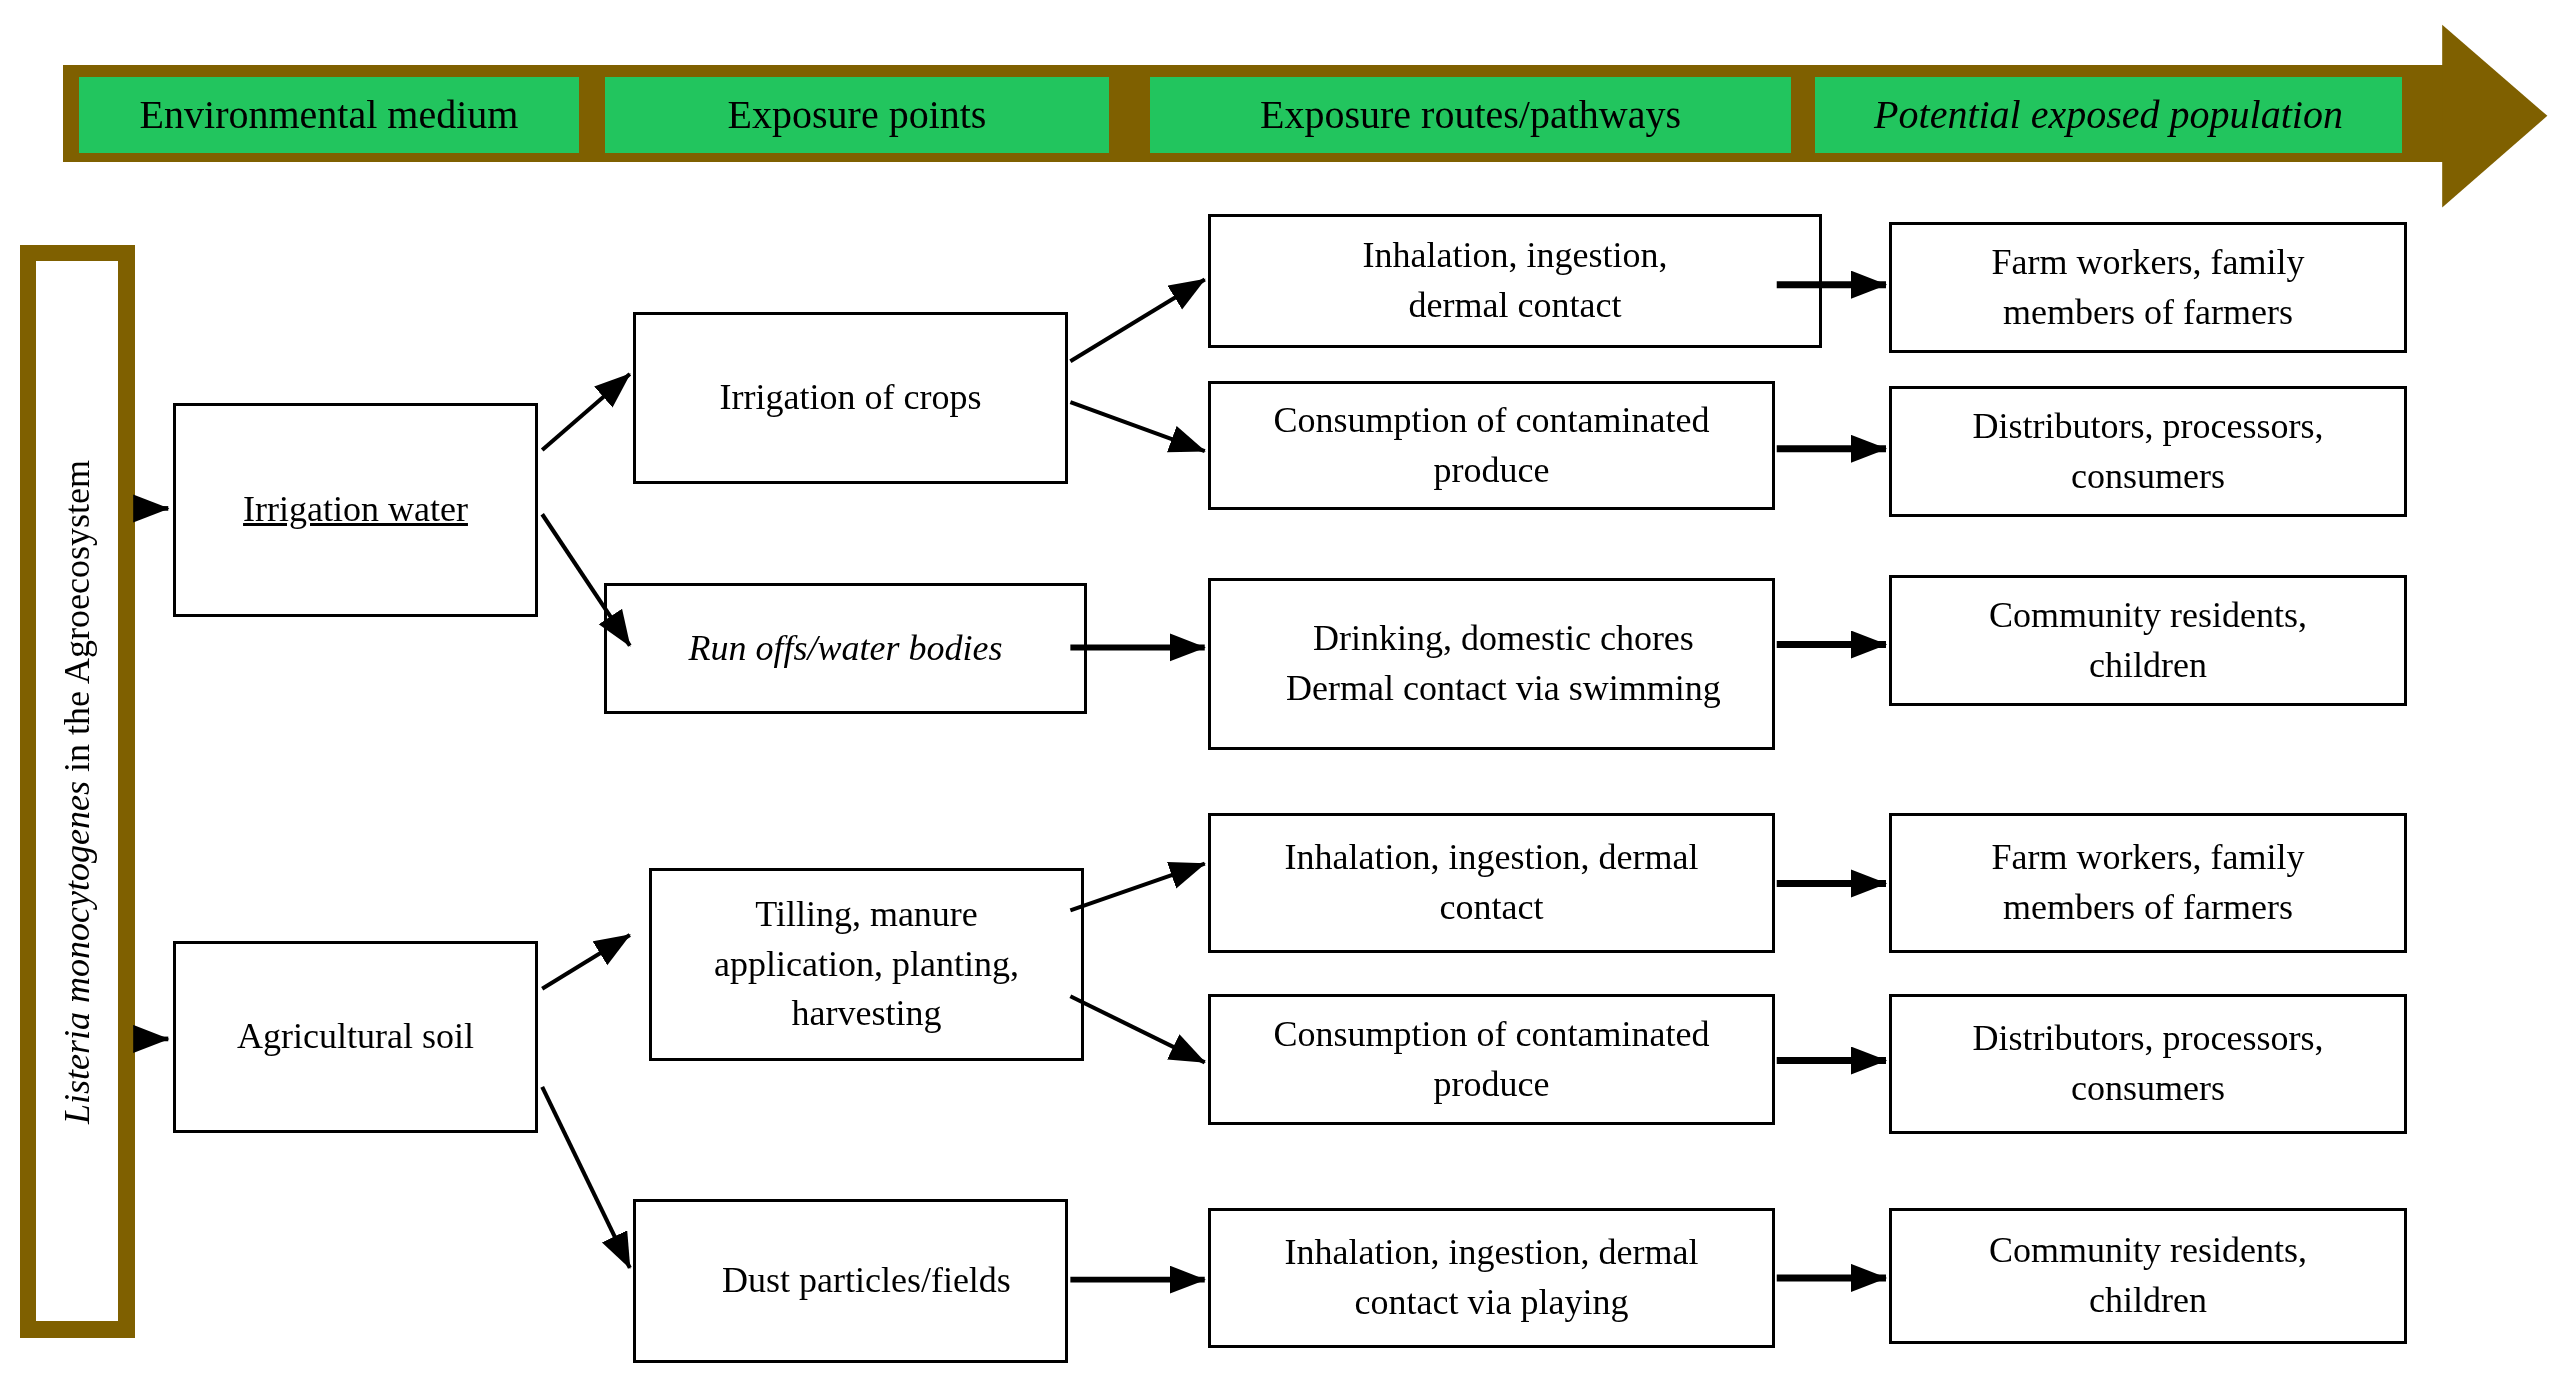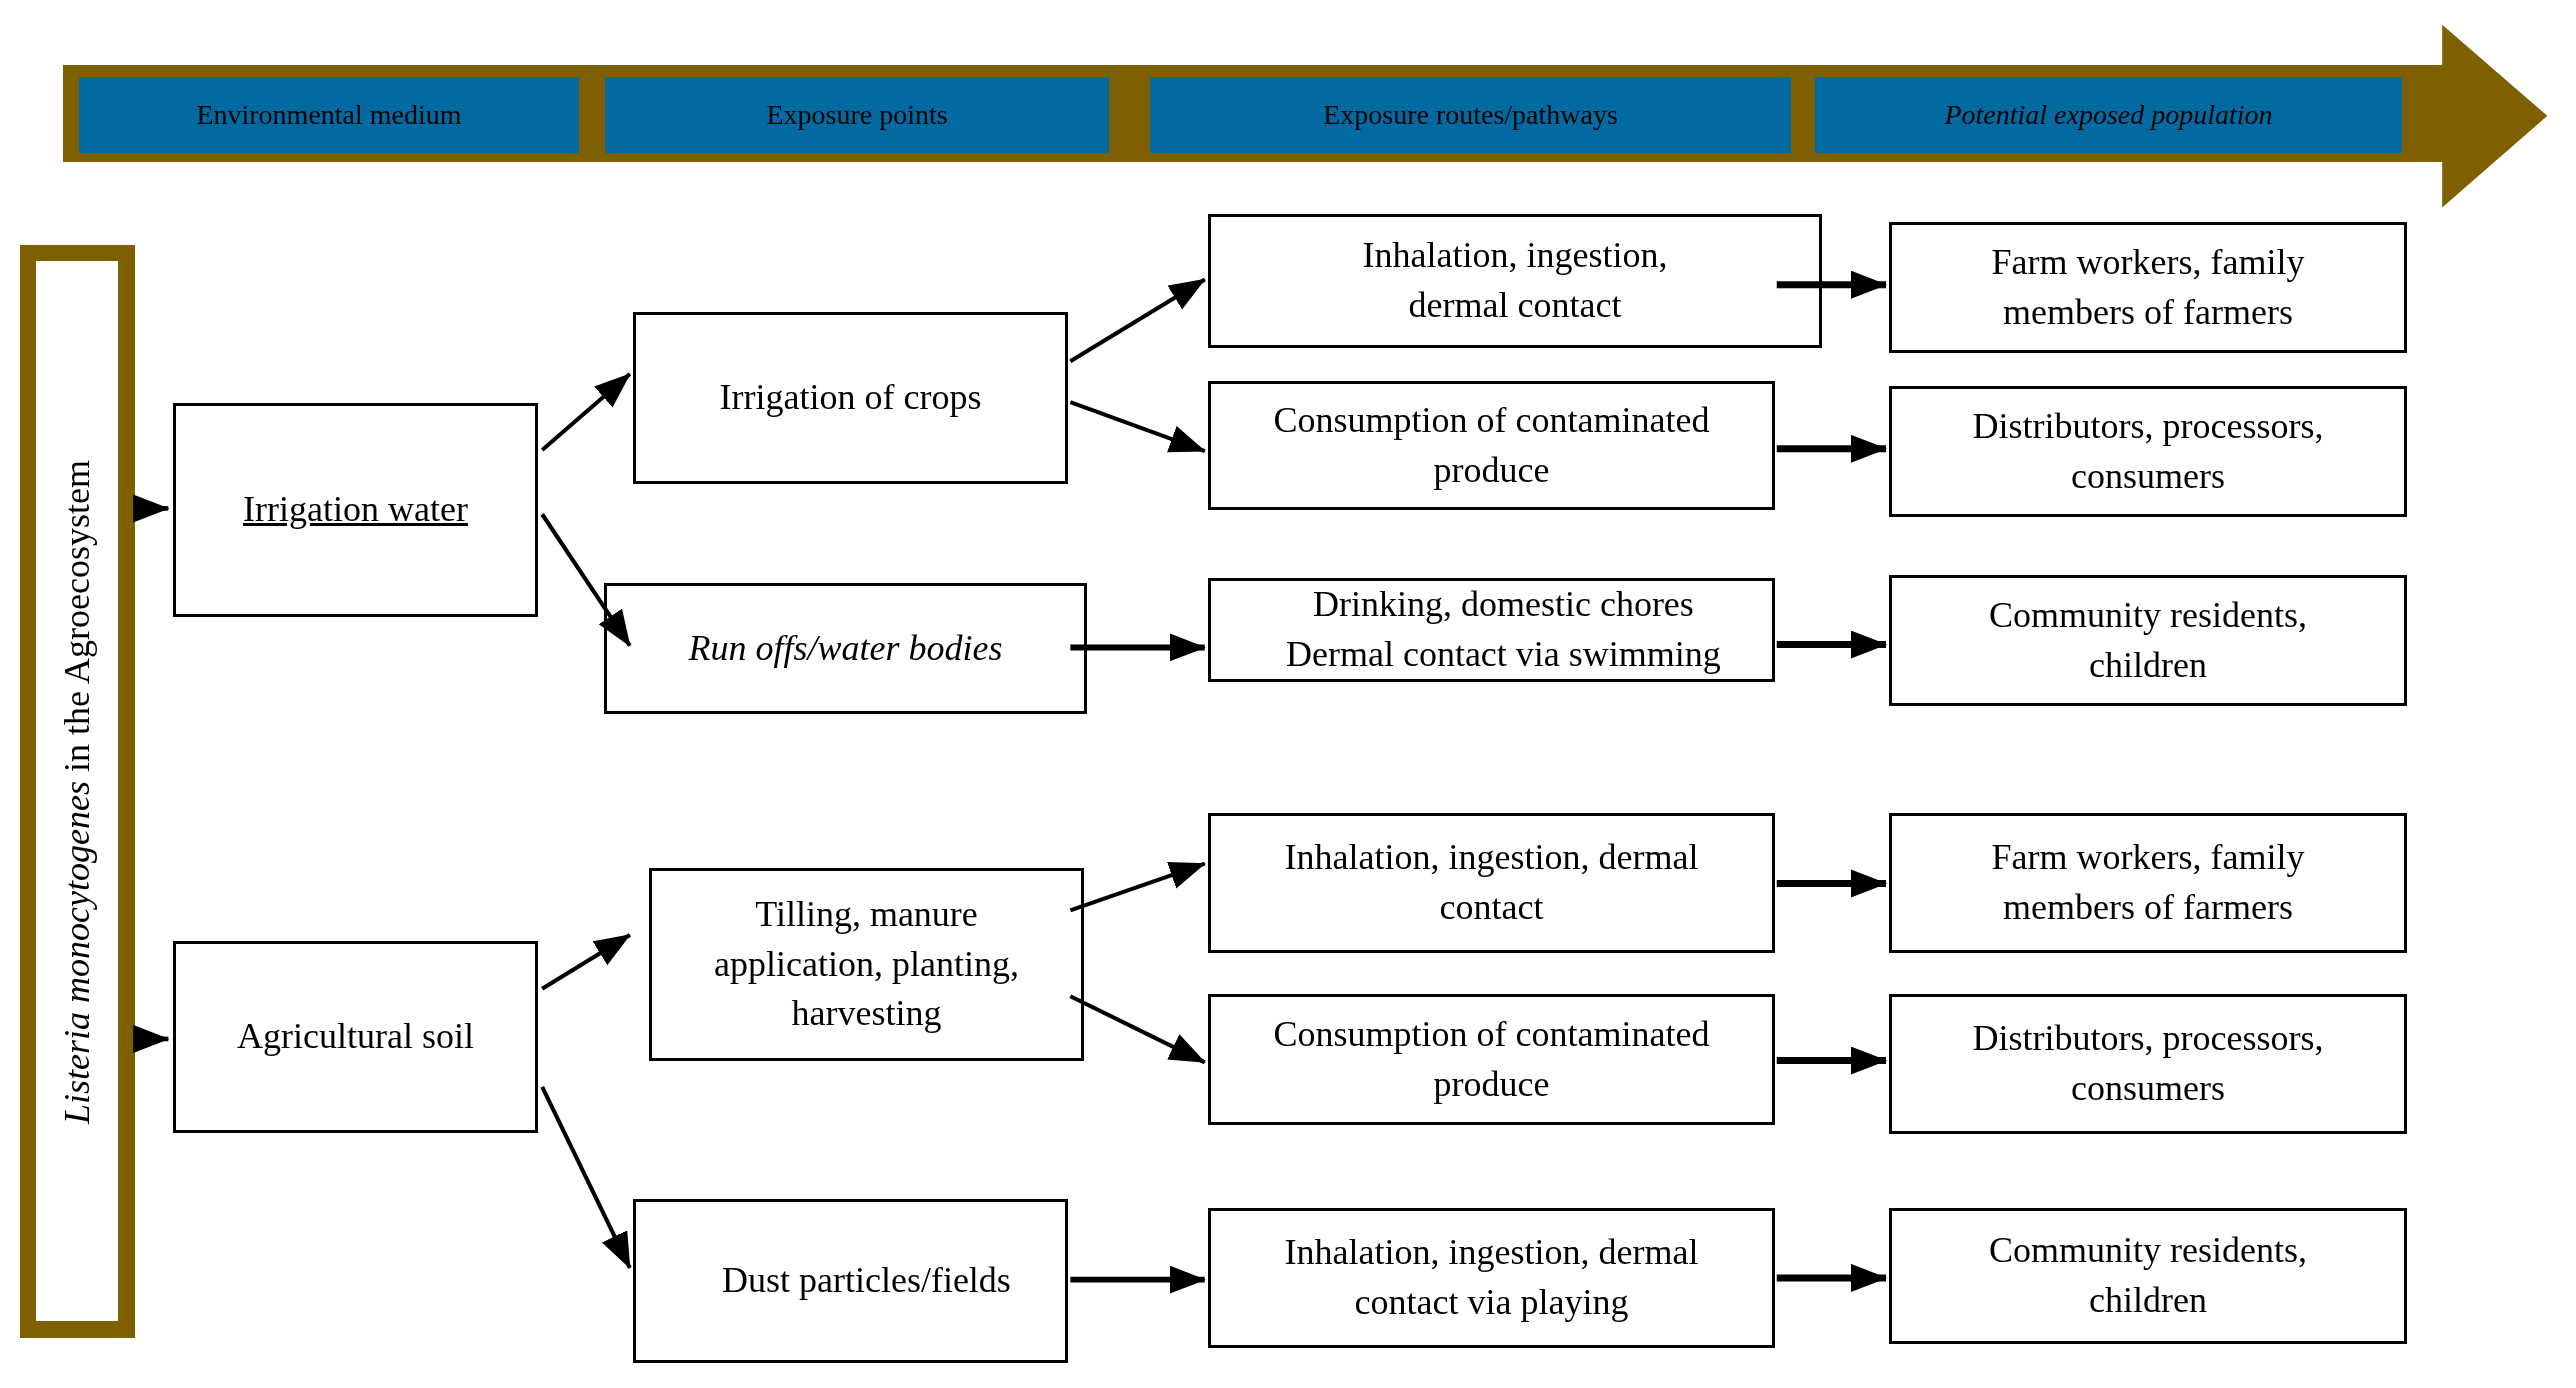--- a/index.html
+++ b/index.html
@@ -8,24 +8,24 @@
     width:2576px;height:1389px;
     background:#ffffff;
     font-family:"Liberation Serif", serif;
     color:#000;
     overflow:hidden;
   }
   .accent{background:var(--accent,#7f6000);}
   .abs{position:absolute;}
   .hdr-box{
     position:absolute;
-    background:#0369a1;
+    background:#22c55e;
     display:flex;align-items:center;justify-content:center;
     text-align:center;
-    font-size:28px;
+    font-size:40px;
     line-height:1.2;
     z-index:3;
   }
   .flow-box{
     position:absolute;
     background:#ffffff;
     border:3.5px solid #000;
     box-sizing:border-box;
     display:flex;align-items:center;justify-content:center;
     text-align:center;
@@ -111,21 +111,21 @@
   </div>
 
   <div class="flow-box" style="left:1208px;top:214px;width:614px;height:134px;">
     <span>Inhalation, ingestion,
 dermal contact</span>
   </div>
   <div class="flow-box" style="left:1208px;top:381px;width:567px;height:129px;">
     <span>Consumption of contaminated
 produce</span>
   </div>
-  <div class="flow-box" style="left:1208px;top:578px;width:567px;height:104px;padding-left:32px;">
+  <div class="flow-box" style="left:1208px;top:578px;width:567px;height:172px;padding-left:32px;">
     <span>Drinking, domestic chores
 Dermal contact via swimming</span>
   </div>
   <div class="flow-box" style="left:1208px;top:813px;width:567px;height:140px;">
     <span>Inhalation, ingestion, dermal
 contact</span>
   </div>
   <div class="flow-box" style="left:1208px;top:994px;width:567px;height:131px;">
     <span>Consumption of contaminated
 produce</span>

